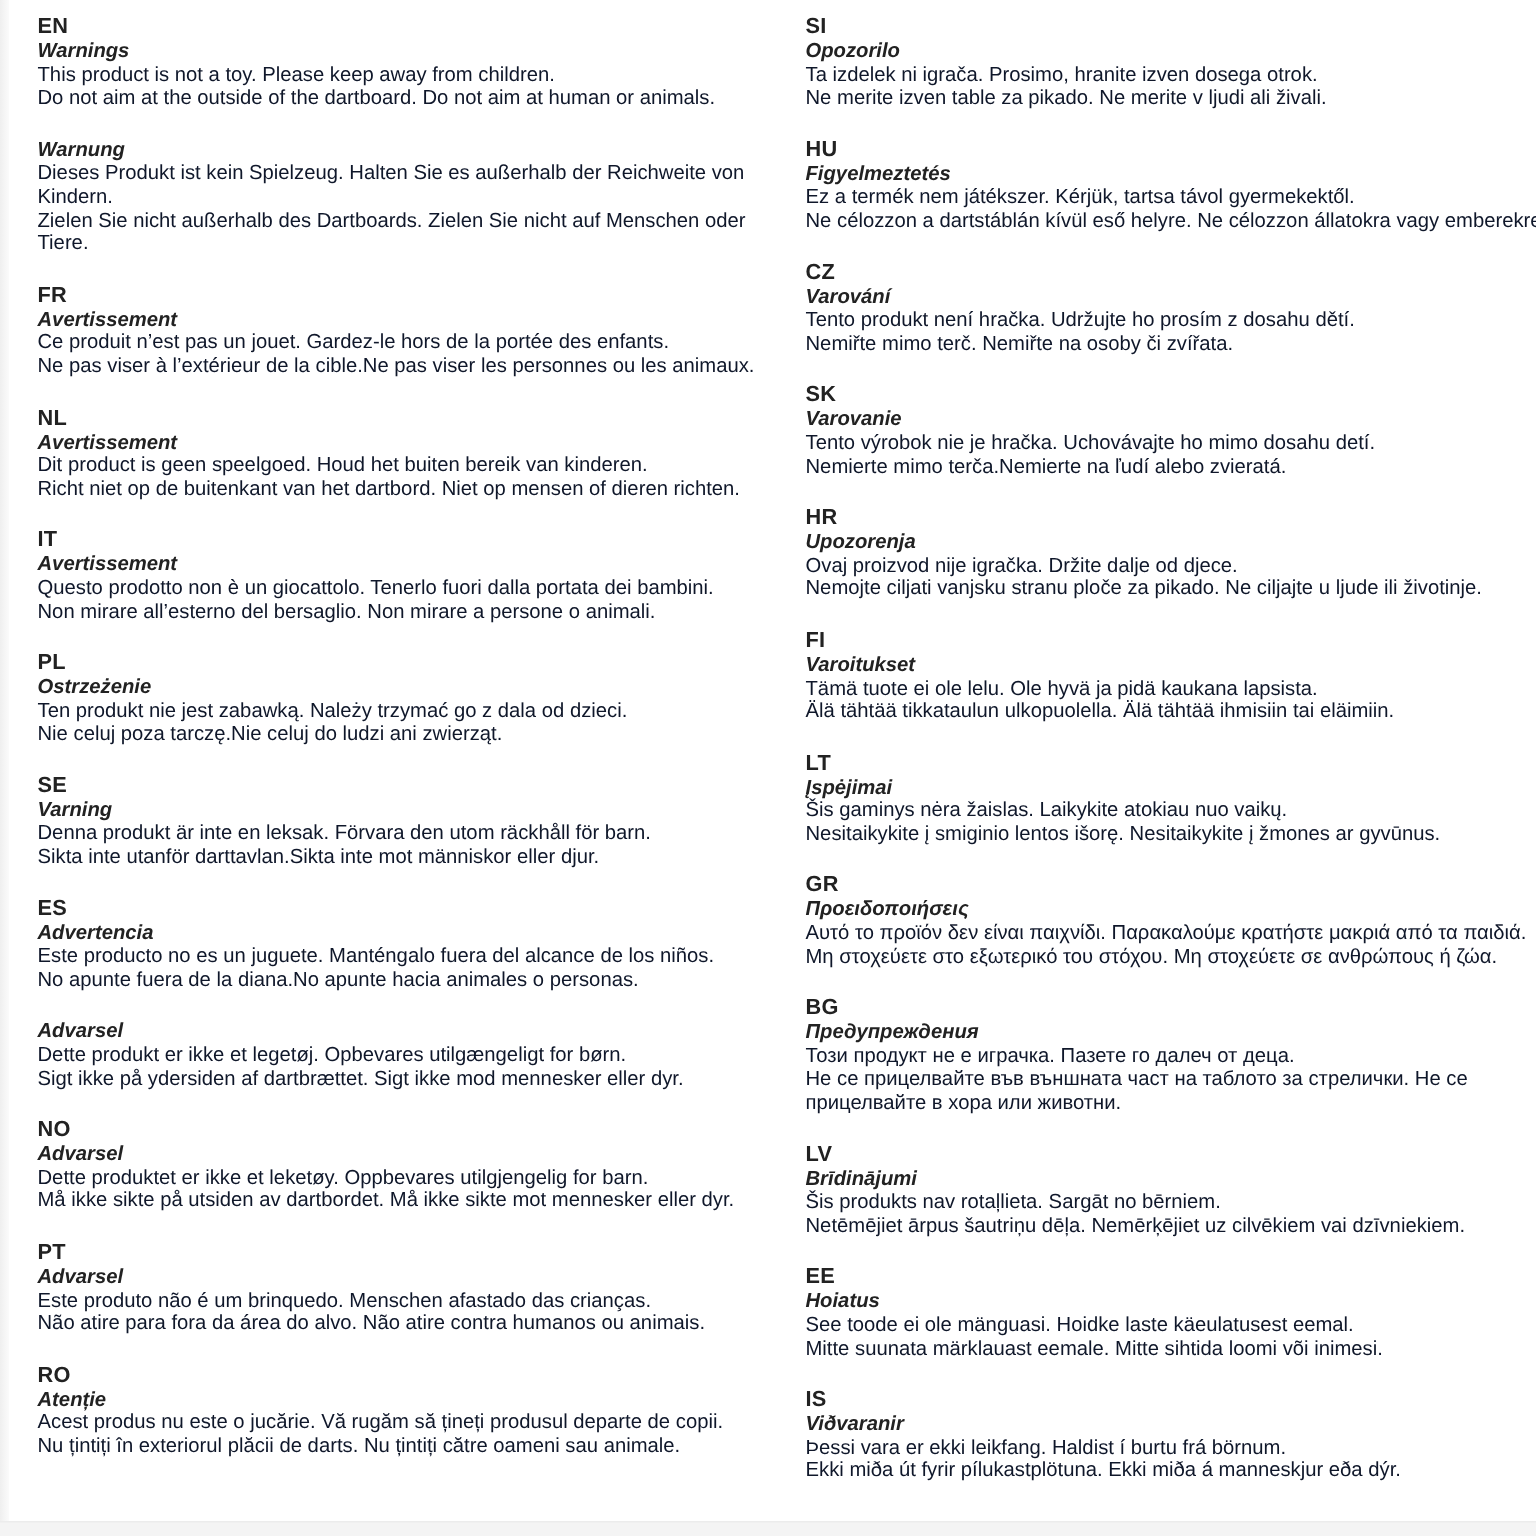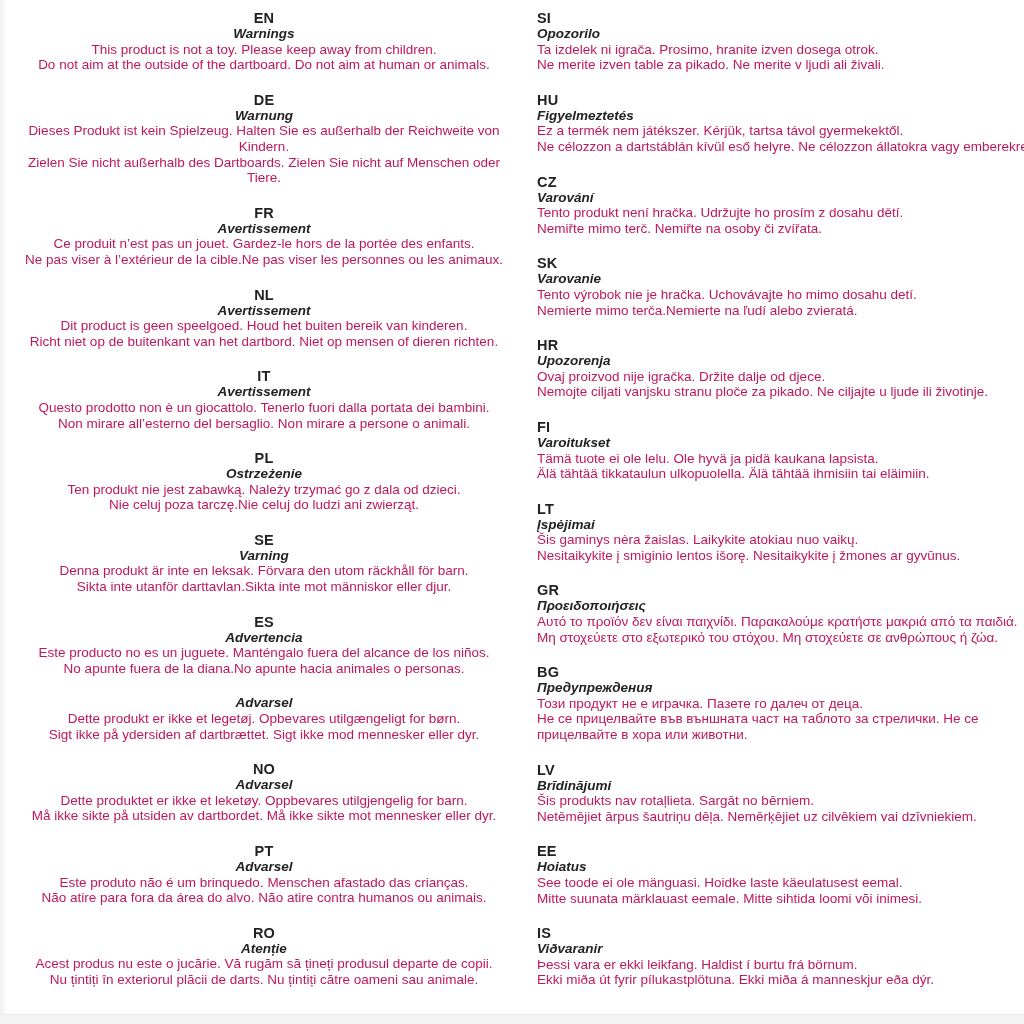--- a/index.html
+++ b/index.html
@@ -26,57 +26,56 @@
     position: absolute;
     left: 0; bottom: 0;
     width: 100%; height: 9px;
     background: #f4f4f4;
     border-top: 1px solid #ececec;
   }
   .col {
     position: absolute;
     top: 10px;
   }
-  .col-left  { left: 25px;  width: 478px; text-align: center; }
+  .col-left  { left: 25px;  width: 478px; }
   .col-right { left: 517px; width: 496px; margin-left: 20px; }
   .warn-section { margin-bottom: 19px; }
   .lang-code {
     font-weight: bold;
     font-size: 14.5px;
     line-height: 16px;
     letter-spacing: 0.2px;
     color: #222222;
   }
   .warn-title {
     font-weight: bold;
     font-size: 13.5px;
     line-height: 15.6px;
     color: #222222;
     font-style: italic;
   }
   .warn-line {
     font-size: 13.5px;
     line-height: 15.6px;
-    color: #be185d;
+    color: #0f172a;
   }
 </style>
 </head>
 <body>
 
 <div class="page">
   <div class="edge-left"></div>
   <div class="col col-left" id="col-0">
       <section class="warn-section">
         <div class="lang-code">EN</div>
         <div class="warn-title">Warnings</div>
         <div class="warn-line">This product is not a toy. Please keep away from children.</div>
         <div class="warn-line">Do not aim at the outside of the dartboard. Do not aim at human or animals.</div>
       </section>
       <section class="warn-section">
-        <div class="lang-code">DE</div>
         <div class="warn-title">Warnung</div>
         <div class="warn-line">Dieses Produkt ist kein Spielzeug. Halten Sie es außerhalb der Reichweite von Kindern.</div>
         <div class="warn-line">Zielen Sie nicht außerhalb des Dartboards. Zielen Sie nicht auf Menschen oder Tiere.</div>
       </section>
       <section class="warn-section">
         <div class="lang-code">FR</div>
         <div class="warn-title">Avertissement</div>
         <div class="warn-line">Ce produit n’est pas un jouet. Gardez-le hors de la portée des enfants.</div>
         <div class="warn-line">Ne pas viser à l’extérieur de la cible.Ne pas viser les personnes ou les animaux.</div>
       </section>

